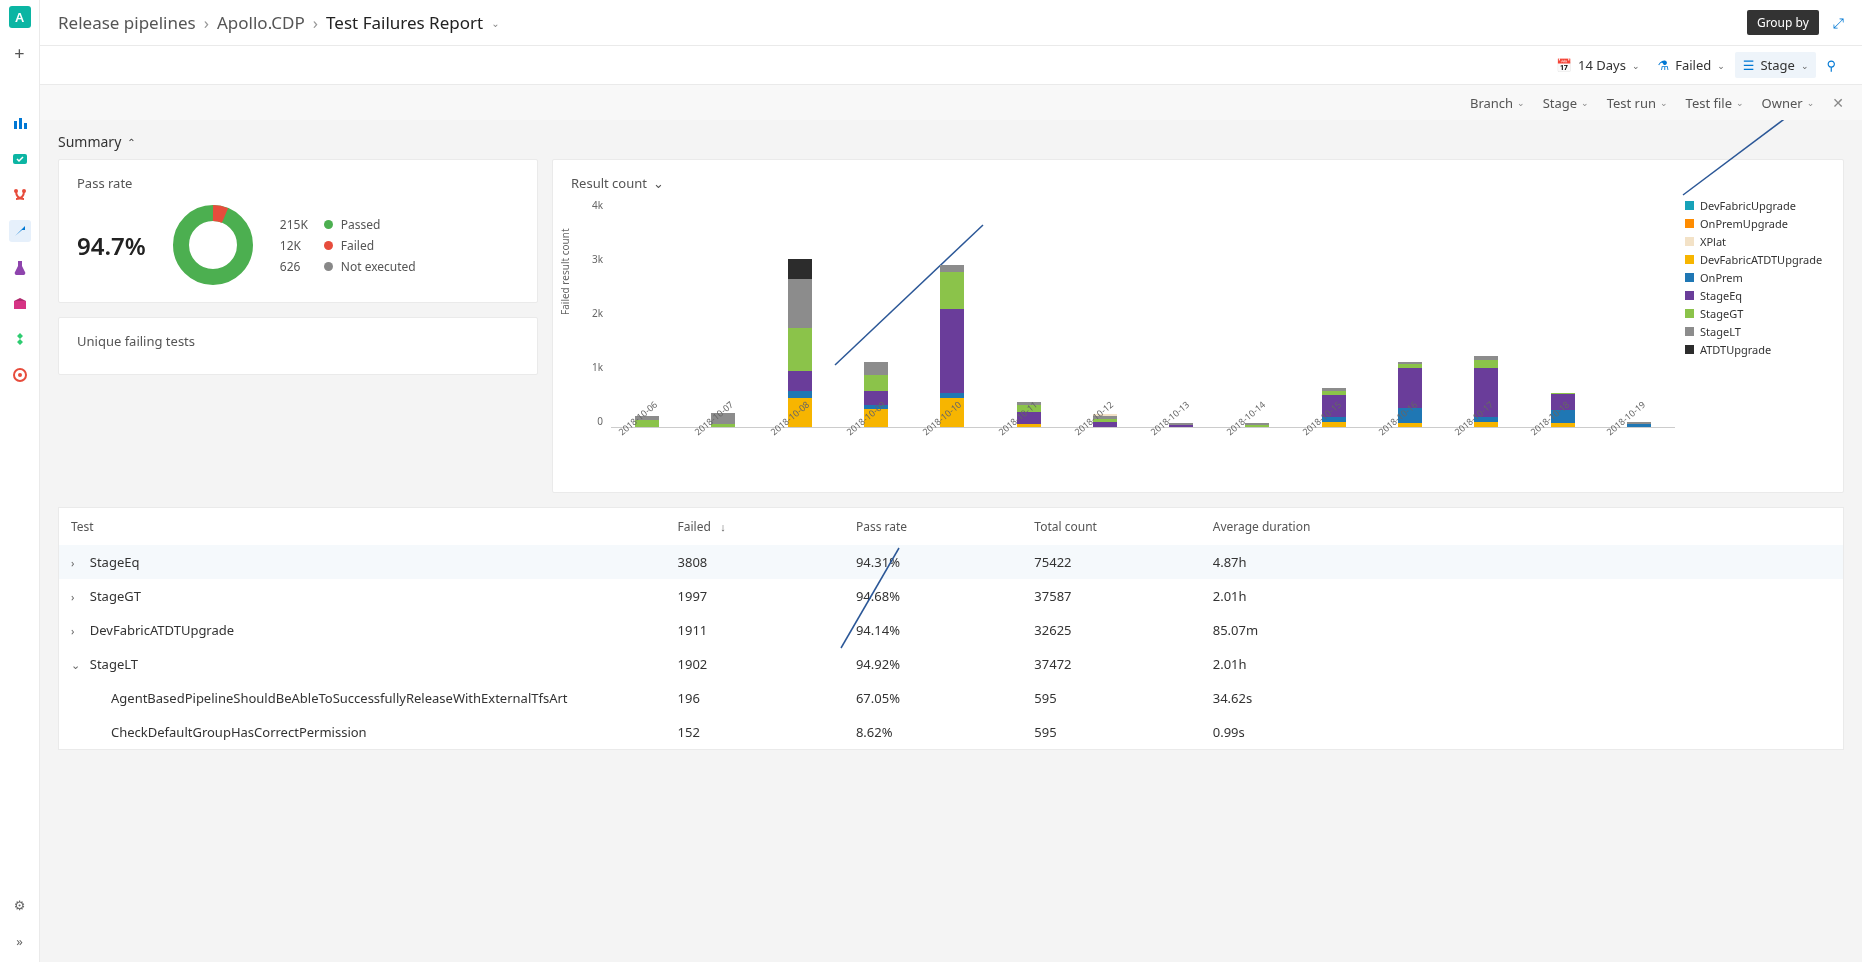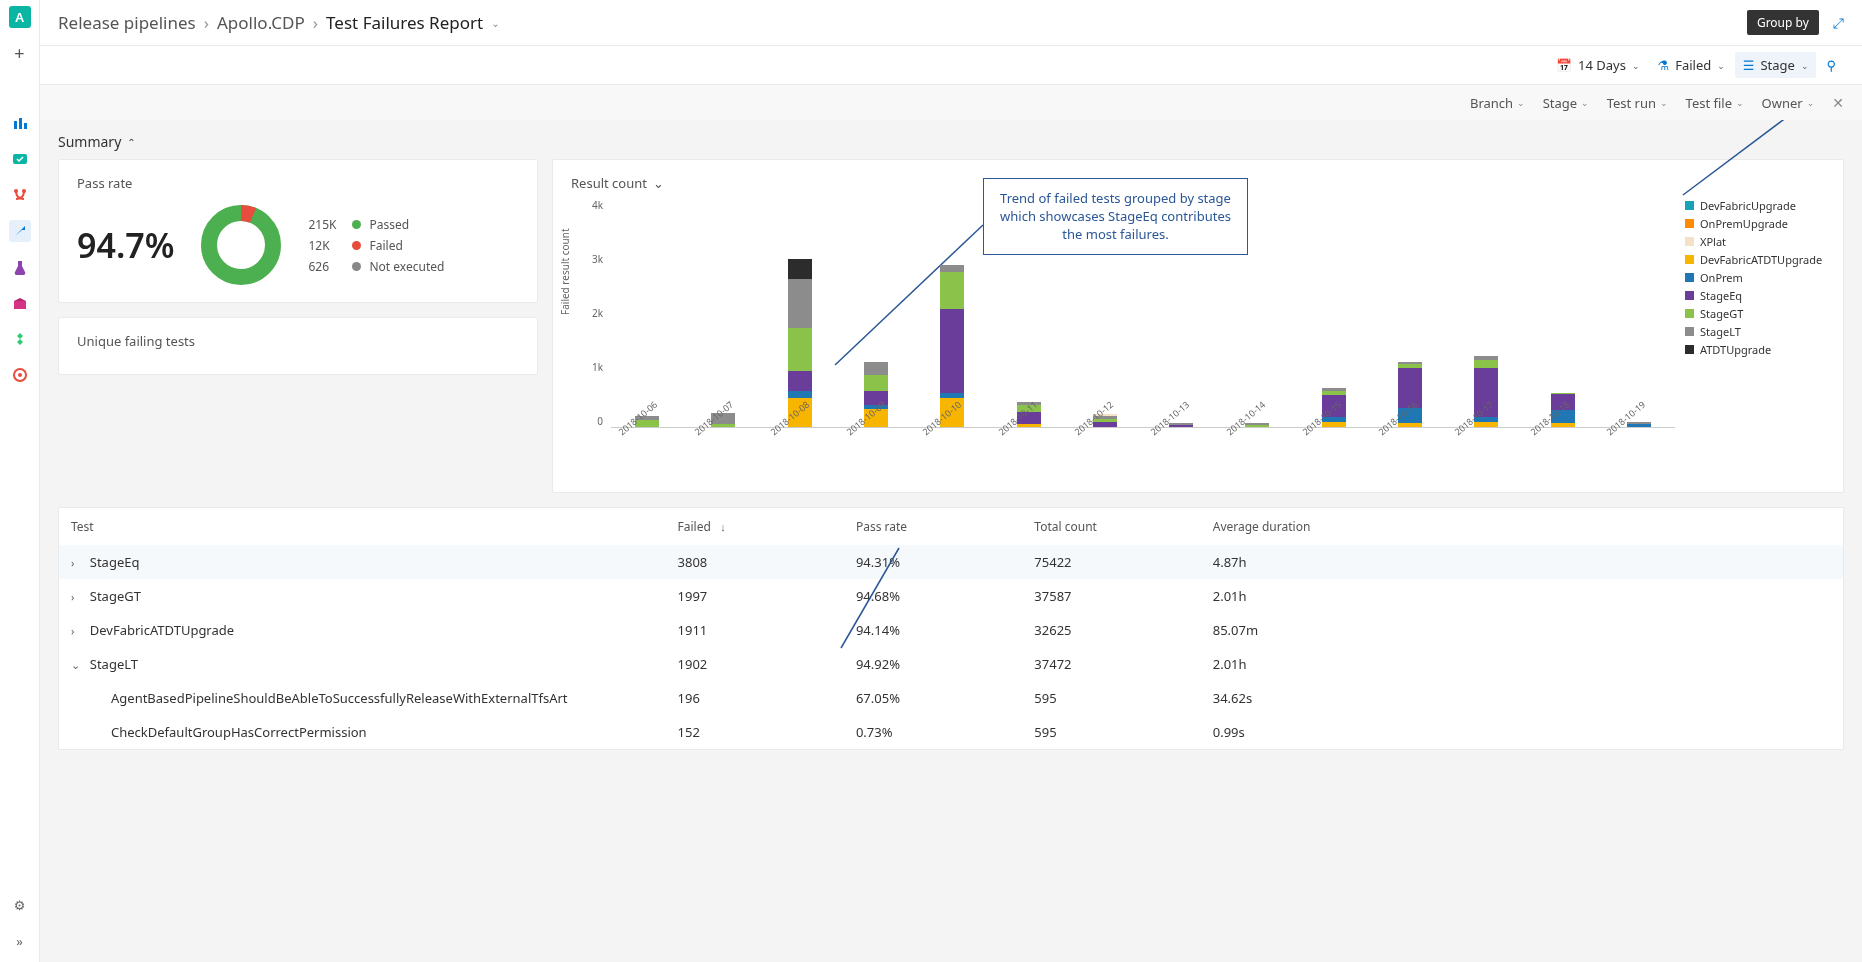--- a/index.html
+++ b/index.html
@@ -35,21 +35,21 @@
 
 .main-body { flex: 1; overflow: auto; background: #f4f4f4; padding: 12px 18px 18px 18px; }
 .section-title { font-size: 14px; color: #333; margin-bottom: 8px; display: inline-flex; align-items: center; gap: 6px; }
 .section-title .chev { font-size: 10px; }
 
 .cards-row { display: flex; gap: 14px; }
 .card { background: #fff; border: 1px solid #eaeaea; border-radius: 2px; padding: 14px 18px; }
 .left-col { display: flex; flex-direction: column; gap: 14px; width: 480px; }
 .card-title { font-size: 13px; color: #555; margin-bottom: 10px; }
 .passrate-body { display: flex; align-items: center; gap: 24px; }
-.big-pct { font-size: 34px; font-weight: 600; color: #222; }
+.big-pct { font-size: 24px; font-weight: 600; color: #222; }
 .donut { position: relative; width: 86px; height: 86px; }
 .legend-mini { display: flex; flex-direction: column; gap: 4px; font-size: 12px; color: #555; }
 .legend-mini .row { display: flex; align-items: center; gap: 8px; }
 .legend-mini .num { width: 36px; text-align: left; }
 .dot { width: 9px; height: 9px; border-radius: 50%; display: inline-block; }
 
 .unique-body { font-size: 13px; color: #555; }
 .unique-body .red { color: #d13438; font-size: 18px; font-weight: 600; }
 
 .chart-card { flex: 1; position: relative; }
@@ -244,21 +244,20 @@
           <div class="card">
             <div class="card-title">Unique failing tests</div>
           </div>
         </div>
 
         <div class="card chart-card">
           <div class="chart-header">
             <span>Result count</span>
             <span class="chev">⌄</span>
           </div>
-          <div class="callout c1">Trend of failed tests grouped by stage which showcases StageEq contributes the most failures.</div>
           <svg style="position:absolute; left:280px; top:60px; pointer-events:none;" width="170" height="150">
             <line x1="150" y1="5" x2="2" y2="145" stroke="#2b5797" stroke-width="1.5"></line>
           </svg>
           <svg style="position:absolute; right:-10px; top:-90px; pointer-events:none;" width="200" height="130">
             <line x1="30" y1="125" x2="190" y2="5" stroke="#2b5797" stroke-width="1.5"></line>
           </svg>
           <div class="chart-wrap">
             <div class="chart-area">
               <div class="yaxis-label">Failed result count</div>
               <div class="ylabels" id="ylabels">
@@ -456,21 +455,21 @@
               <tr class="data-row child">
                 <td>AgentBasedPipelineShouldBeAbleToSuccessfullyReleaseWithExternalTfsArt</td>
                 <td>196</td>
                 <td>67.05%</td>
                 <td>595</td>
                 <td>34.62s</td>
               </tr>
               <tr class="data-row child">
                 <td>CheckDefaultGroupHasCorrectPermission</td>
                 <td>152</td>
-                <td>0.73%</td>
+                <td>8.62%</td>
                 <td>595</td>
                 <td>0.99s</td>
               </tr>
             </tbody>
         </table>
       </div>
     </div>
   </div>
 </div>
 

